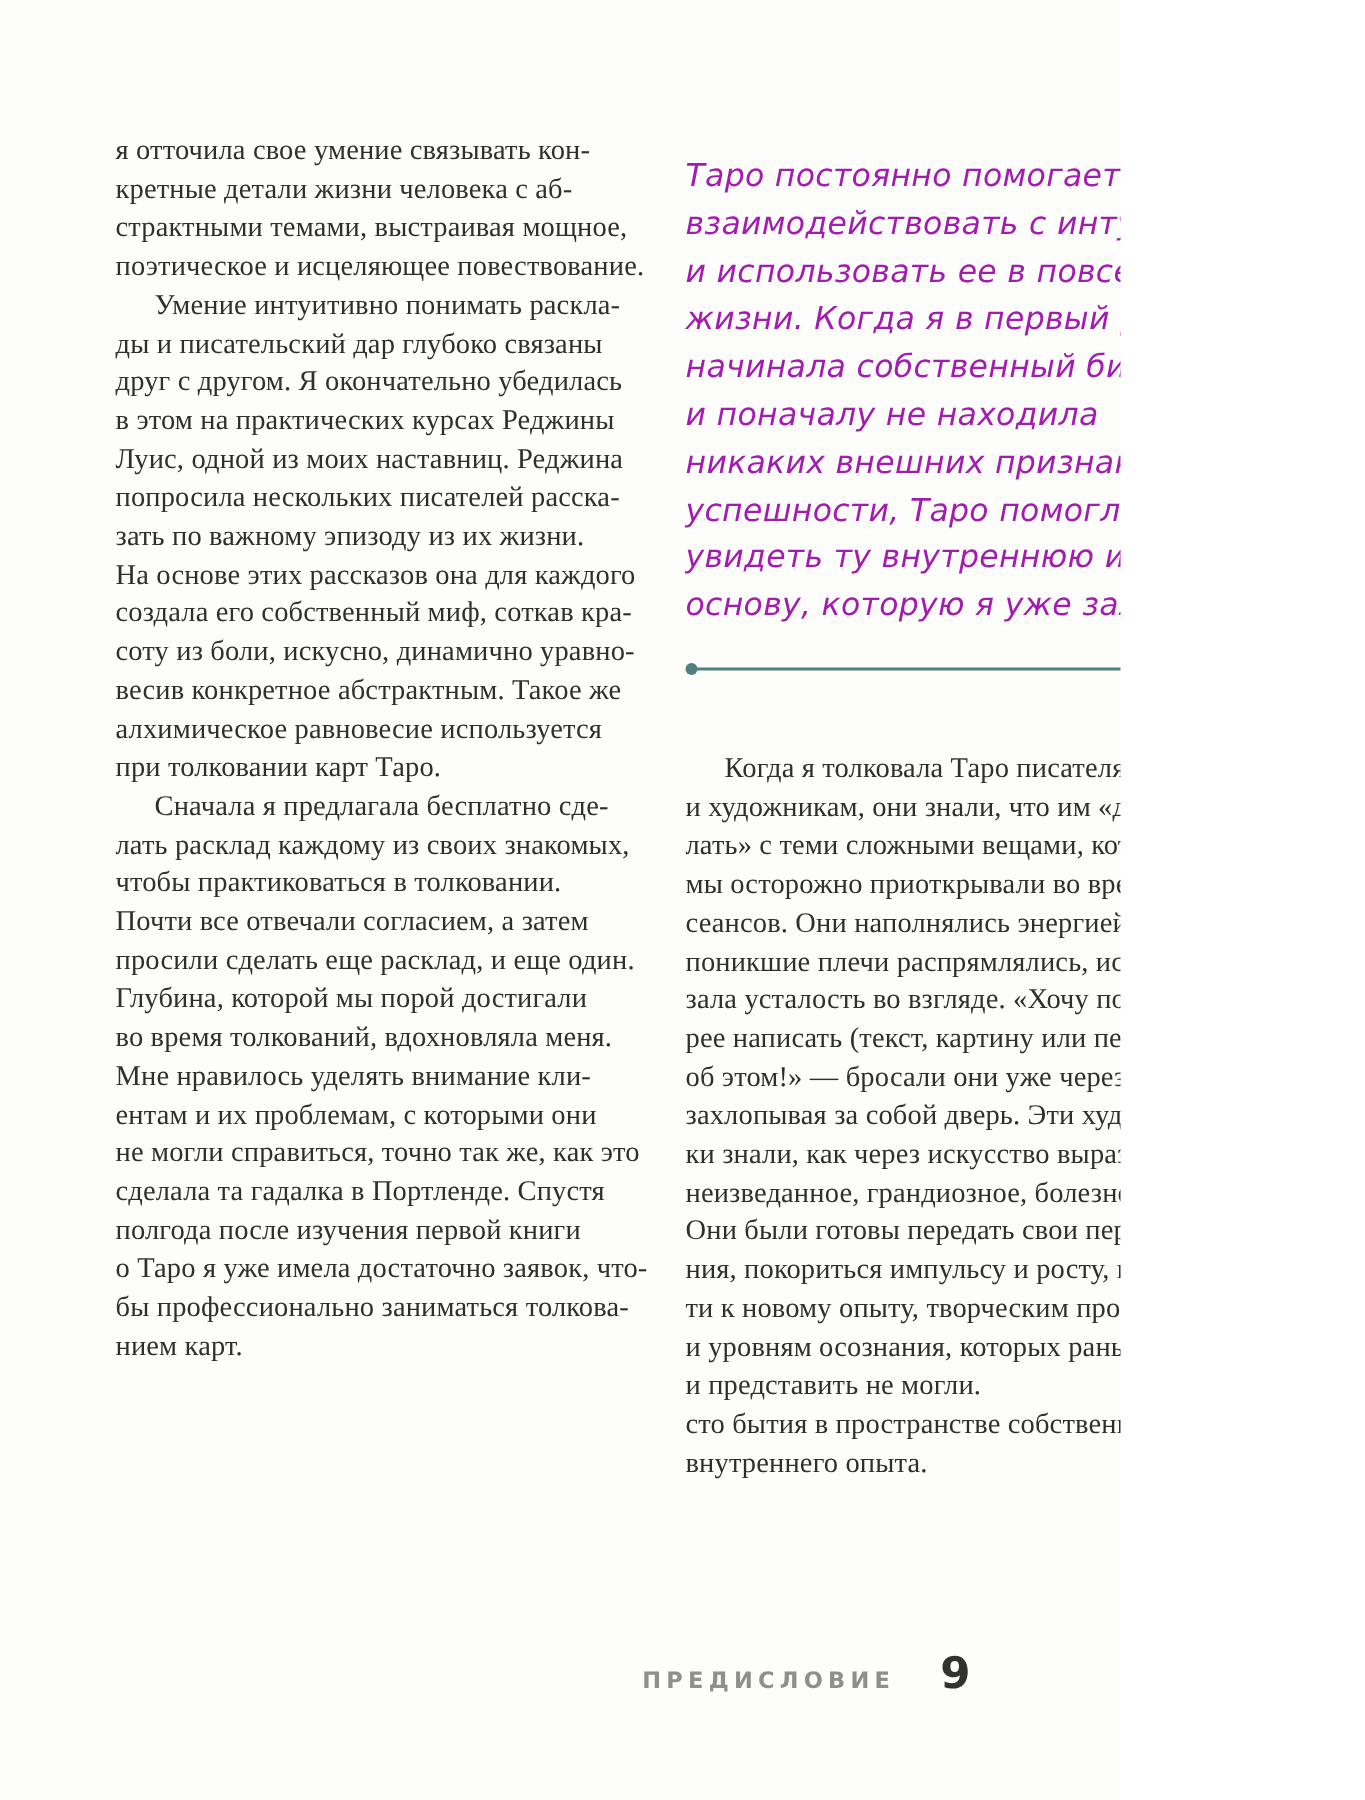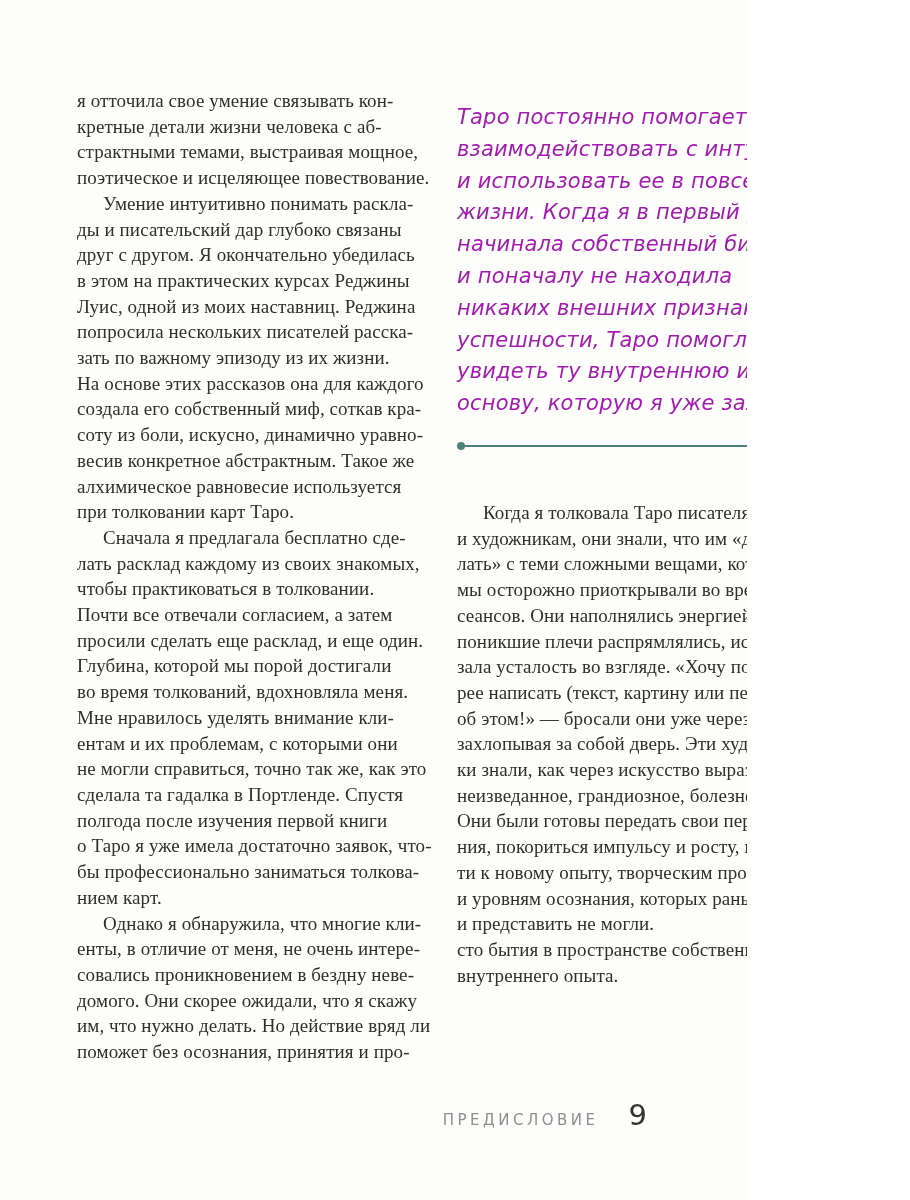--- a/index.html
+++ b/index.html
@@ -80,20 +80,21 @@
 
   
   .footer {
     position: absolute;
     top: 1098px;
     right: 100px;
     display: flex;
     align-items: baseline;
     gap: 30px;
     font-family: "DejaVu Sans", sans-serif;
+    font-weight: bold;
   }
   .running-head {
     font-size: 15px;
     letter-spacing: 3.5px;
     color: #8f8f8f;
   }
   .page-number {
     font-size: 29px;
     color: #333230;
   }
@@ -129,26 +130,20 @@
 Глубина, которой мы порой достигали
 во время толкований, вдохновляла меня.
 Мне нравилось уделять внимание кли-
 ентам и их проблемам, с которыми они
 не могли справиться, точно так же, как это
 сделала та гадалка в Портленде. Спустя
 полгода после изучения первой книги
 о Таро я уже имела достаточно заявок, что-
 бы профессионально заниматься толкова-
 нием карт.</p>
-    <p class="body-par indent">Однако я обнаружила, что многие кли-
-енты, в отличие от меня, не очень интере-
-совались проникновением в бездну неве-
-домого. Они скорее ожидали, что я скажу
-им, что нужно делать. Но действие вряд ли
-поможет без осознания, принятия и про-</p>
   </div>
 
   <p class="pull-quote">Таро постоянно помогает мне
 взаимодействовать с интуицией
 и использовать ее в повседневной
 жизни. Когда я в первый раз
 начинала собственный бизнес
 и поначалу не находила
 никаких внешних признаков его
 успешности, Таро помогло мне

